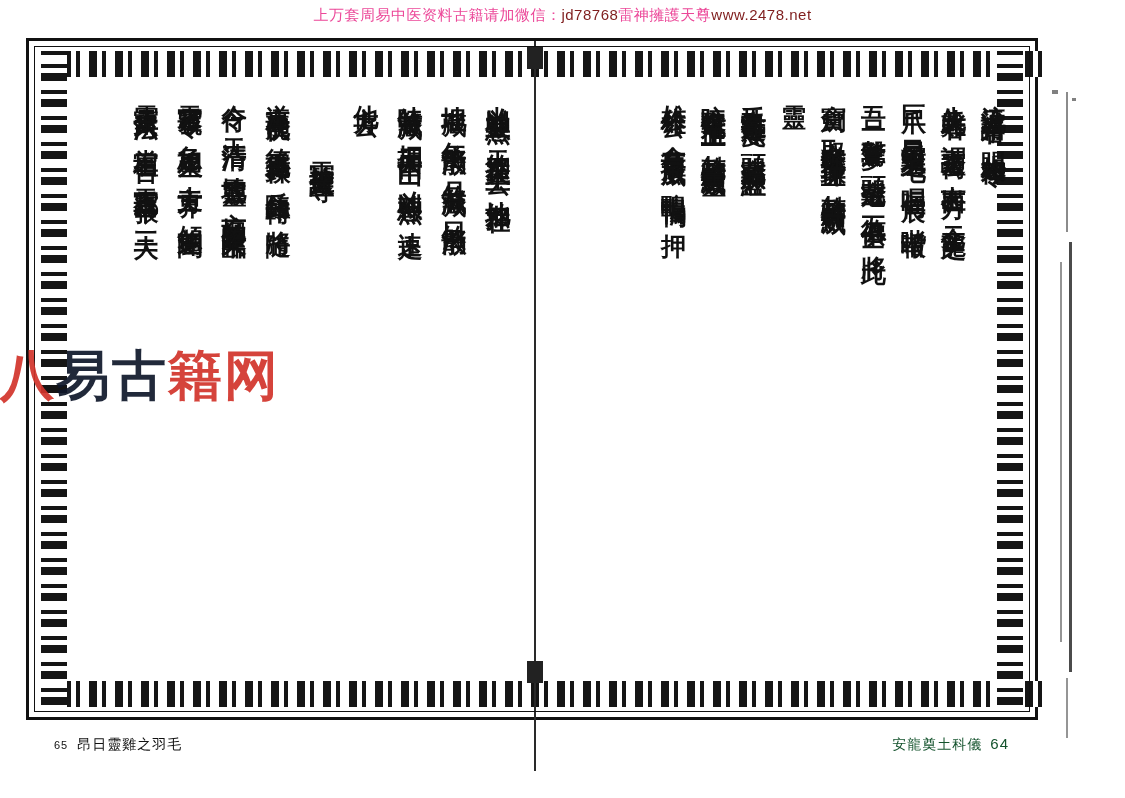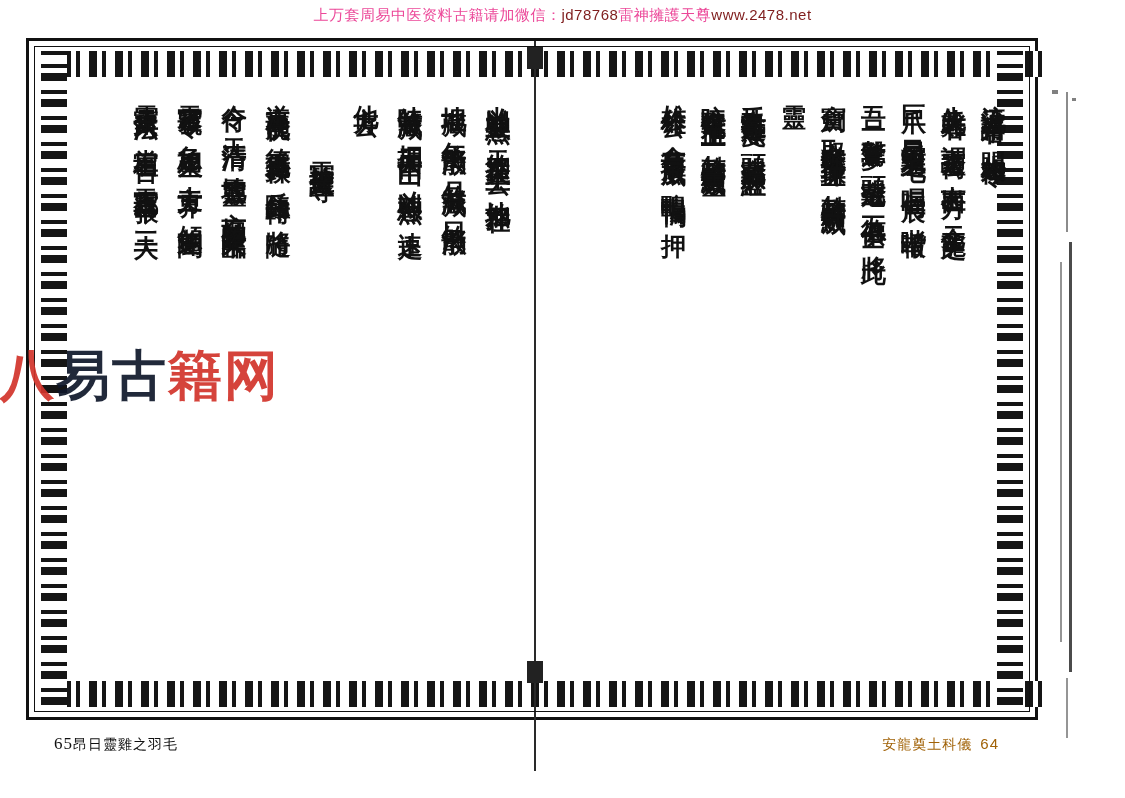--- a/index.html
+++ b/index.html
@@ -159,28 +159,28 @@
   .footer-left {
     position: absolute;
     bottom: 8px;
     left: 36px;
     font-family: "DejaVu Serif", serif;
     font-size: 14px;
     color: #111;
     letter-spacing: 1px;
     white-space: nowrap;
   }
-  .footer-left .pg { font-family: Liberation Serif, serif; font-size: 17px; margin-right: 0; }
+  .footer-left .pg { font-family: Liberation Sans, sans-serif; font-size: 11px; margin-right: 9px; }
   .footer-right {
     position: absolute;
     bottom: 8px;
-    right: 99px;
+    right: 89px;
     font-family: "DejaVu Serif", serif;
     font-size: 14px;
-    color: #a16207;
+    color: #14532d;
     letter-spacing: 1px;
     white-space: nowrap;
   }
   .footer-right .pg { font-family: "Liberation Sans", sans-serif; font-size: 15px; margin-left: 8px; }
 
   
   .watermark {
     position: absolute;
     top: 340px;
     left: 0;

